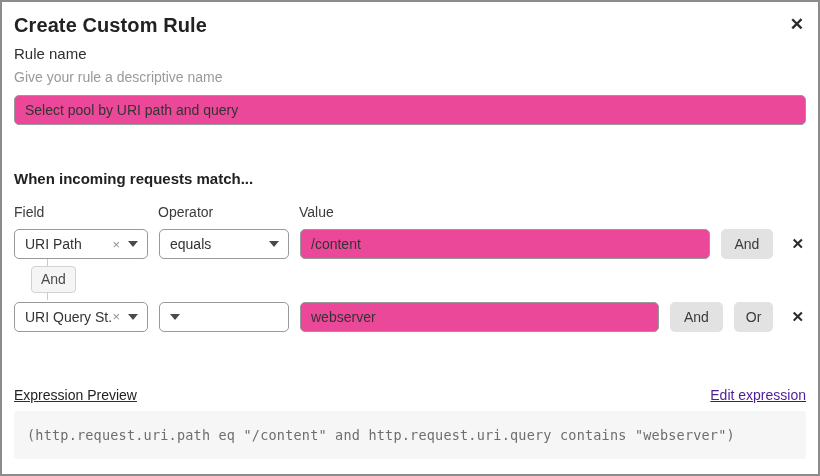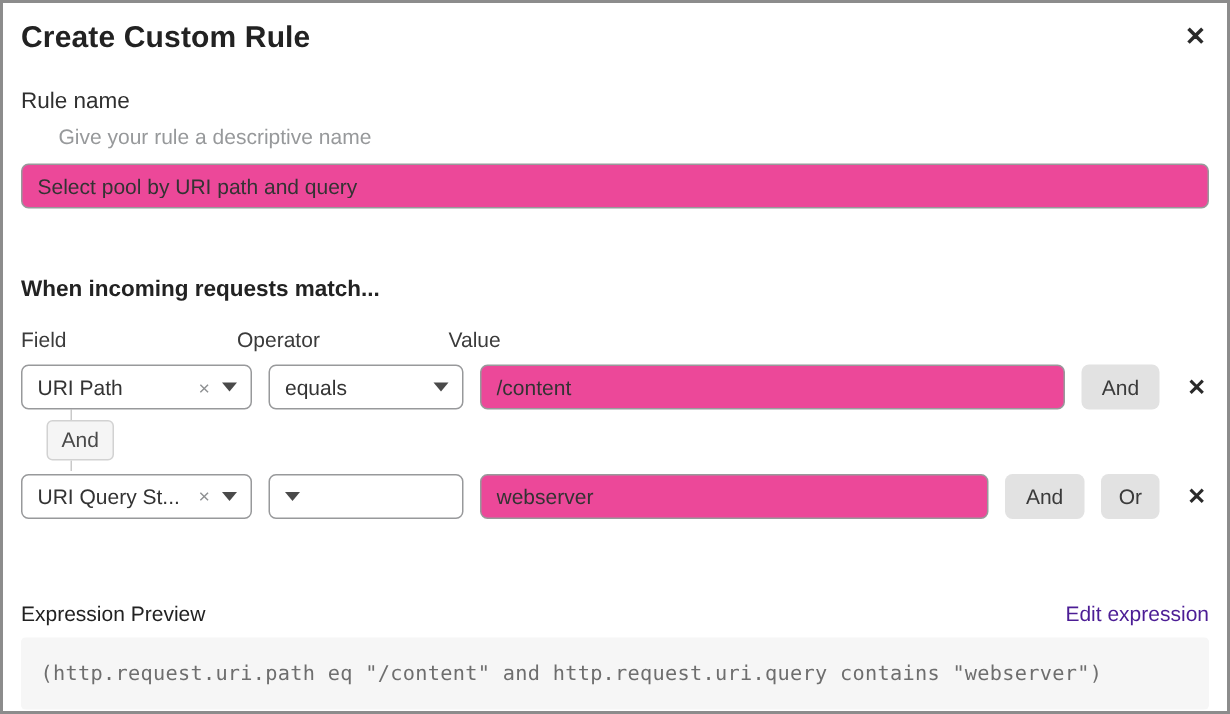--- a/index.html
+++ b/index.html
@@ -18,43 +18,43 @@
     overflow: hidden;
   }
   
   .dlg-header { display: flex; align-items: flex-end; justify-content: space-between; }
   .dlg-title { font-size: 20px; font-weight: 700; color: #222; letter-spacing: 0.1px; padding-top: 2px; }
   .close-btn {
     font-size: 17px; font-weight: 700; color: #2b2b2b;
     line-height: 1; cursor: pointer; padding: 4px 2px; user-select: none;
   }
   
-  .rule-name-label { margin-top: 22px; font-size: 15px; color: #2f2f2f; }
-  .rule-name-helper { margin-top: 7px; font-size: 14px; color: #97999b; margin-left: 25px; }
+  .rule-name-label { margin-top: 8px; font-size: 15px; color: #2f2f2f; }
+  .rule-name-helper { margin-top: 7px; font-size: 14px; color: #97999b; }
   .text-input {
     display: block; width: 100%; height: 30px;
     border: 1px solid #98999b; border-radius: 5px;
     padding: 0 10px; font-size: 14px; color: #333;
     font-family: "Liberation Sans", sans-serif;
     background: #ec4899; outline: none;
   }
   .rule-name-input { margin-top: 10px; }
   
   .match-heading { margin-top: 45px; font-size: 15px; font-weight: 700; color: #222; }
   .col-labels { display: flex; gap: 11px; margin-top: 17px; font-size: 14px; color: #3b3b3b; }
   .col-labels .c1 { width: 133px; }
   .col-labels .c2 { width: 130px; }
   .col-labels .c3 { flex: 1; }
   .cond-row { display: flex; gap: 11px; margin-top: 9px; align-items: center; }
   .select {
     height: 30px; border: 1px solid #98999b; border-radius: 5px;
     display: flex; align-items: center; padding: 0 9px 0 10px;
     font-size: 14px; color: #333; background: #fff; cursor: pointer;
   }
-  .select.field-select { width: 154px; }
+  .select.field-select { width: 134px; }
   .select.operator-select { width: 130px; gap: 20px; }
   .select .sel-label { flex: 1; white-space: nowrap; overflow: hidden; }
   .sel-clear { color: #8f9193; font-size: 13px; margin-right: 8px; cursor: pointer; line-height: 1; }
   .caret {
     width: 0; height: 0; flex: none;
     border-left: 5px solid transparent; border-right: 5px solid transparent;
     border-top: 6px solid #4a4a4a;
   }
   .cond-value { flex: 1; }
   .logic-btn {
@@ -70,21 +70,21 @@
   }
   
   .connector { margin-left: 21px; }
   .connector .vline { width: 1px; height: 7px; background: #c9c9c9; margin-left: 12px; }
   .connector-badge {
     display: inline-block; margin-left: -4px;
     background: #f5f5f5; border: 1px solid #d2d2d2; border-radius: 4px;
     font-size: 14px; color: #4a4a4a; padding: 4px 9px; line-height: 1.2;
   }
   
-  .expr-header { display: flex; justify-content: space-between; align-items: baseline; margin-top: 55px; }
+  .expr-header { display: flex; justify-content: space-between; align-items: baseline; margin-top: 55px; text-decoration: underline; }
   .expr-label { font-size: 14px; color: #222; }
   .expr-edit-link { font-size: 14px; cursor: pointer; text-decoration: none; }
   .expr-code {
     margin-top: 8px; background: #f6f6f6; border-radius: 3px;
     padding: 16px 13px; font-family: "DejaVu Sans Mono", "Liberation Mono", monospace;
     font-size: 13.5px; color: #6e6e6e; white-space: nowrap; overflow: hidden;
     letter-spacing: 0.2px;
   }
 </style>
 </head>

